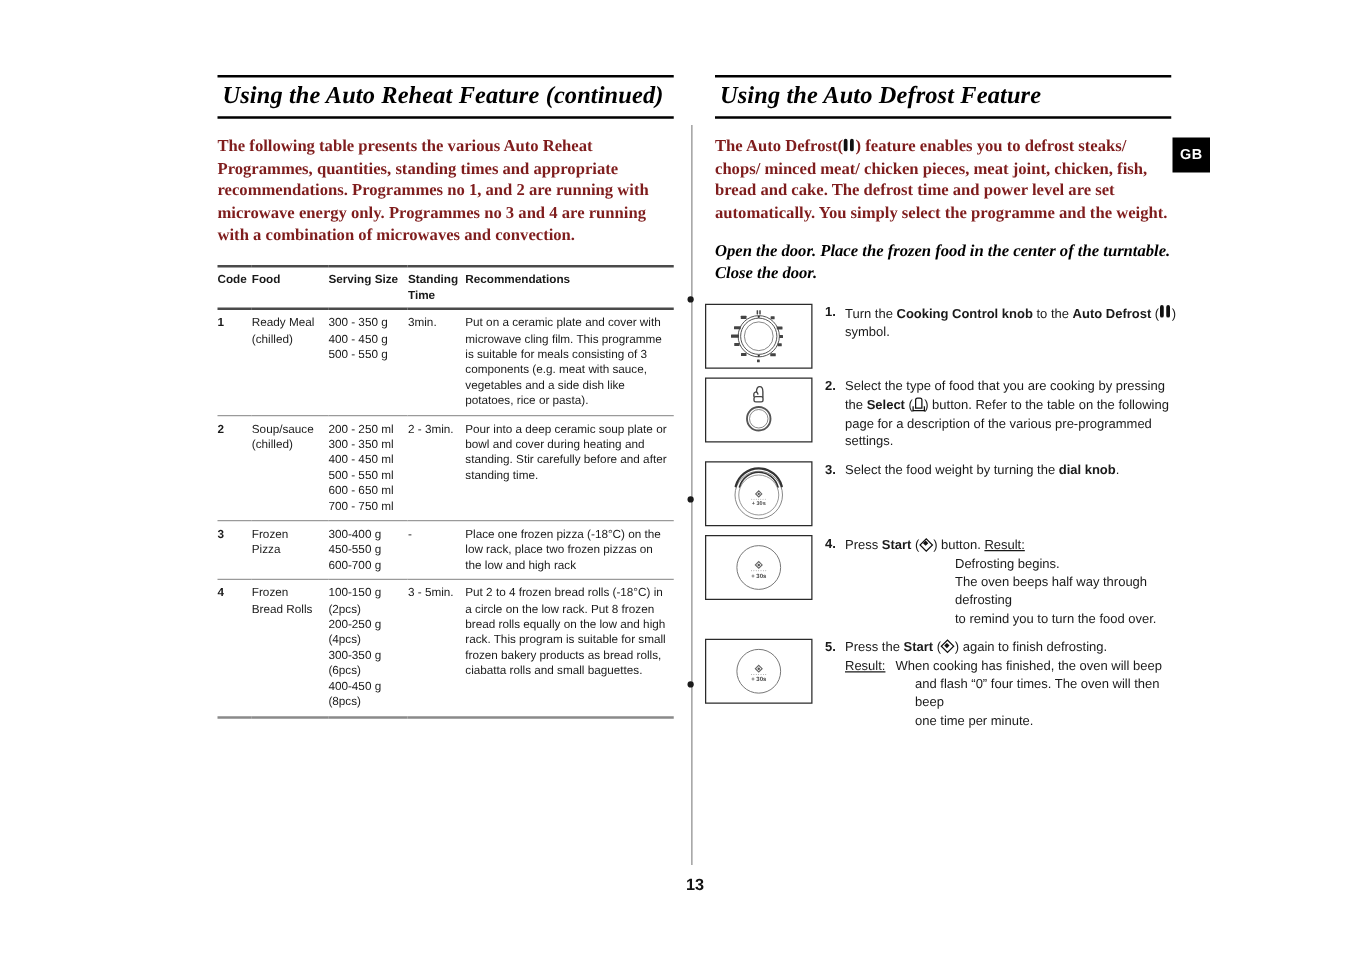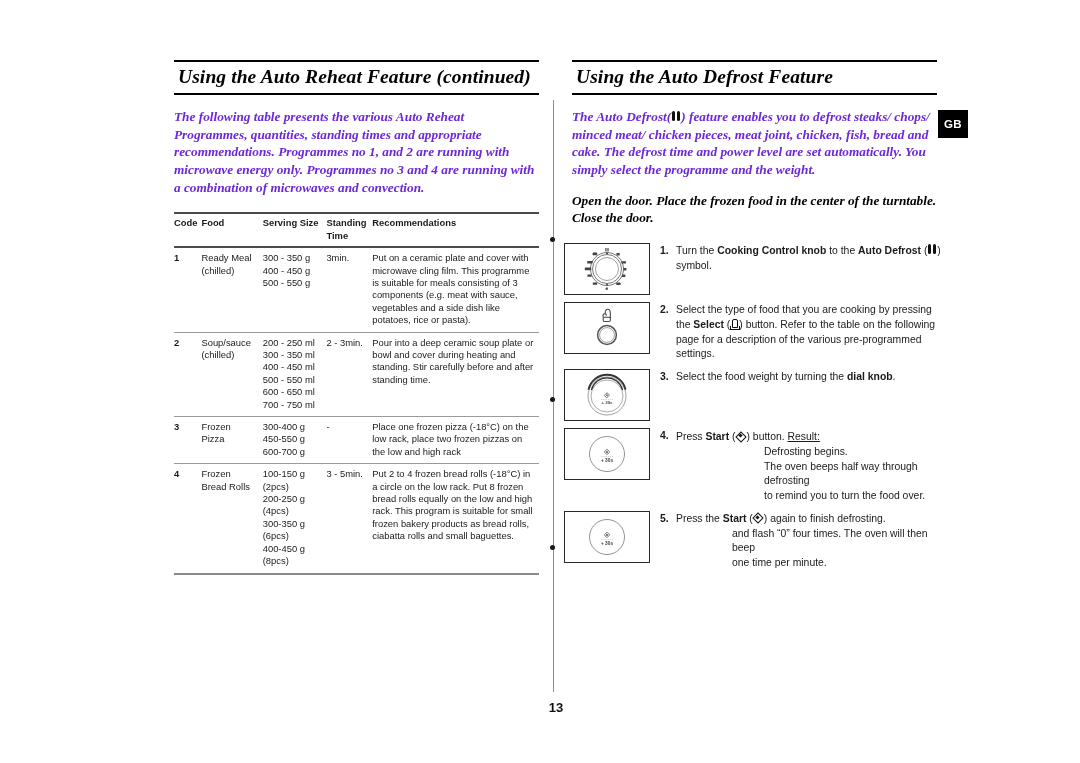--- a/index.html
+++ b/index.html
@@ -69,25 +69,24 @@
     font-style: italic;
     font-weight: bold;
     font-size: 19.5px;
     letter-spacing: 0.1px;
     color: #000;
   }
 
   .intro {
     margin-top: 13px;
     font-family: "Liberation Serif", serif;
-    font-style: italic;
     font-weight: bold;
     font-size: 13.3px;
     line-height: 1.33;
-    color: #6d28d9;
+    color: #7f1d1d;
   }
   .intro p { margin: 0; }
 
   .plain {
     font-family: "Liberation Sans", sans-serif;
     font-style: normal;
     font-weight: normal;
     font-size: 11.5px;
     line-height: 1.45;
     color: #1a1a1a;
@@ -542,20 +541,23 @@
             <circle cx="47.6" cy="27.6" r="0.38"></circle>
           </g>
           <text x="42" y="33.2" font-family="Liberation Sans, sans-serif" font-size="4.8" font-weight="bold" fill="#444" text-anchor="middle">+ 30s</text>
         </svg>
       </div>
       <div class="step-body">
         <div class="step-row">
           <span class="step-num">5.</span>
           <span class="step-text">
             <span>Press the </span><b>Start</b><span> (</span><span class="ico-start"></span><span>) again to finish defrosting.</span>
+            <span style="display:block;">
+              <span class="result-label">Result:</span><span>When cooking has finished, the oven will beep</span>
+            </span>
             <span style="display:block;margin-left:56px;">and flash “0” four times. The oven will then beep</span>
             <span style="display:block;margin-left:56px;">one time per minute.</span>
           </span>
         </div>
       </div>
     </div>
   </div>
 
 
   <div class="page-num">13</div>

